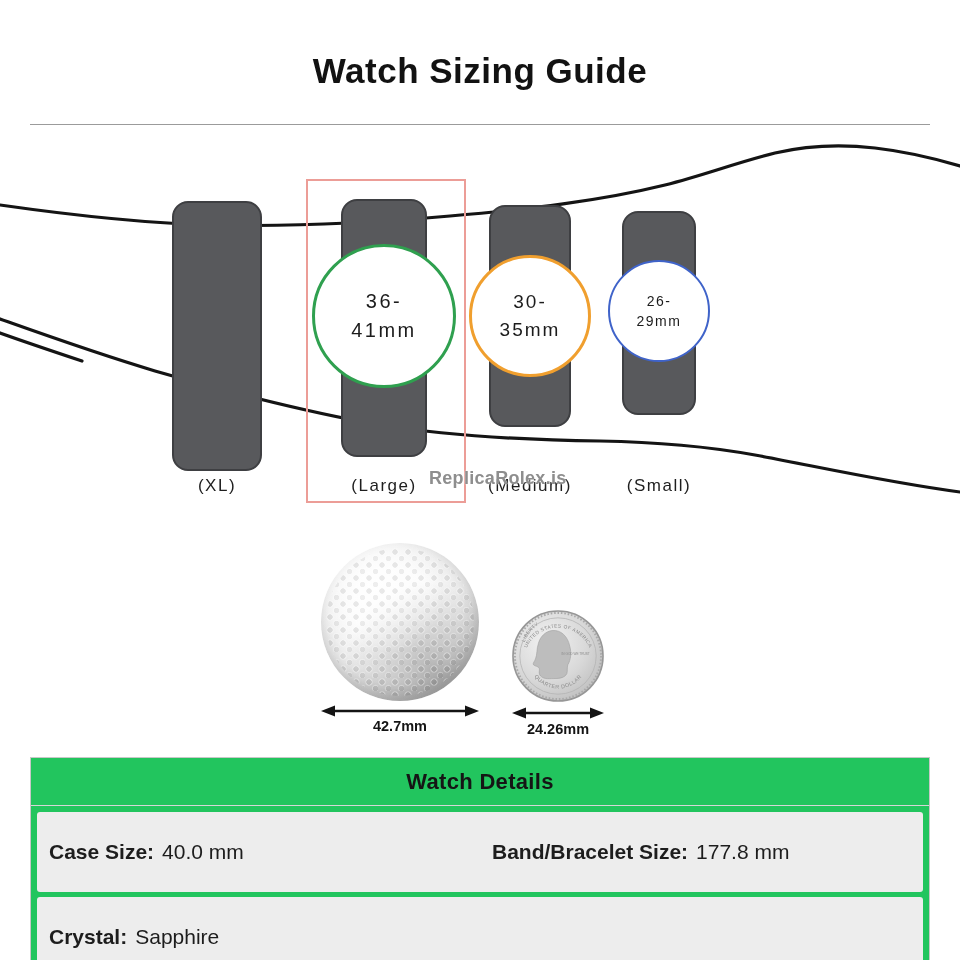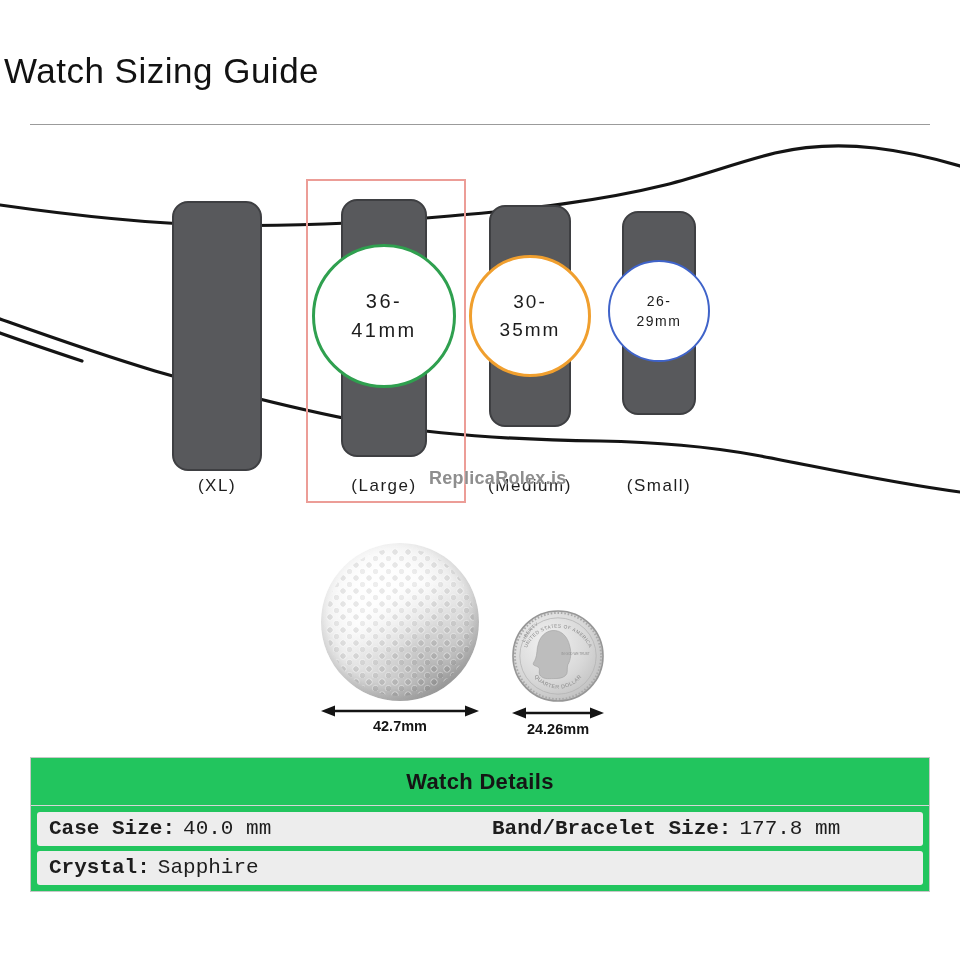--- a/index.html
+++ b/index.html
@@ -2,21 +2,21 @@
 <html lang="en"><head>
 <meta charset="utf-8">
 <style>
   html,body{margin:0;padding:0;background:#ffffff;}
   .page{
     position:relative;width:960px;height:960px;background:#fff;overflow:hidden;
     font-family:"Liberation Sans","DejaVu Sans",sans-serif;color:#1b1b1b;
   }
   
   .title{
-    margin:50px 4px 0;text-align:left;font-size:35px;font-weight:400;
+    margin:50px 12px 0;text-align:center;font-size:35px;font-weight:700;
     letter-spacing:.5px;color:#121212;line-height:42px;
   }
   .rule{height:1px;background:#9b9b9b;margin:32px 30px 0;}
   
   .wrist{position:relative;height:372px;margin-top:14px;}
   .arm{position:absolute;inset:0;width:960px;height:372px;z-index:1;}
   .strap{position:absolute;background:#58595c;border:2px solid #3e3f42;border-radius:16px;z-index:2;box-sizing:border-box;}
   .strap-xl{left:172px;top:62px;width:90px;height:270px;}
   .strap-lg{left:341px;top:60px;width:86px;height:258px;}
   .strap-md{left:489px;top:66px;width:82px;height:222px;}
@@ -62,21 +62,21 @@
   .arrows text{font-family:"Liberation Sans","DejaVu Sans",sans-serif;font-weight:700;fill:#141414;}
   
   .details{margin:12px 30px 0;border:1px solid #c8c8c8;background:#22c55e;box-sizing:border-box;}
   .d-header{
     text-align:center;font-size:22px;font-weight:700;letter-spacing:.3px;color:#151515;
     padding:11px 0 10px;border-bottom:1px solid #d6d6d6;
   }
   .d-rows{padding:6px;}
   .d-row{
     display:grid;grid-template-columns:1fr 1fr;background:#ededed;border-radius:3px;
-    padding:4px 0;margin-bottom:5px;font-family:Liberation Mono, monospace;
+    padding:27px 0;margin-bottom:5px;
   }
   .d-row:last-child{margin-bottom:0;}
   .d-cell{padding-left:12px;font-size:21px;line-height:26px;white-space:nowrap;}
   .d-label{font-weight:700;color:#1d1d1d;}
   .d-value{font-weight:400;color:#1d1d1d;margin-left:8px;}
   
   .coin-arc-text{font-family:"Liberation Sans","DejaVu Sans",sans-serif;fill:#8a8a8a;}
 </style>
 </head>
 <body>

